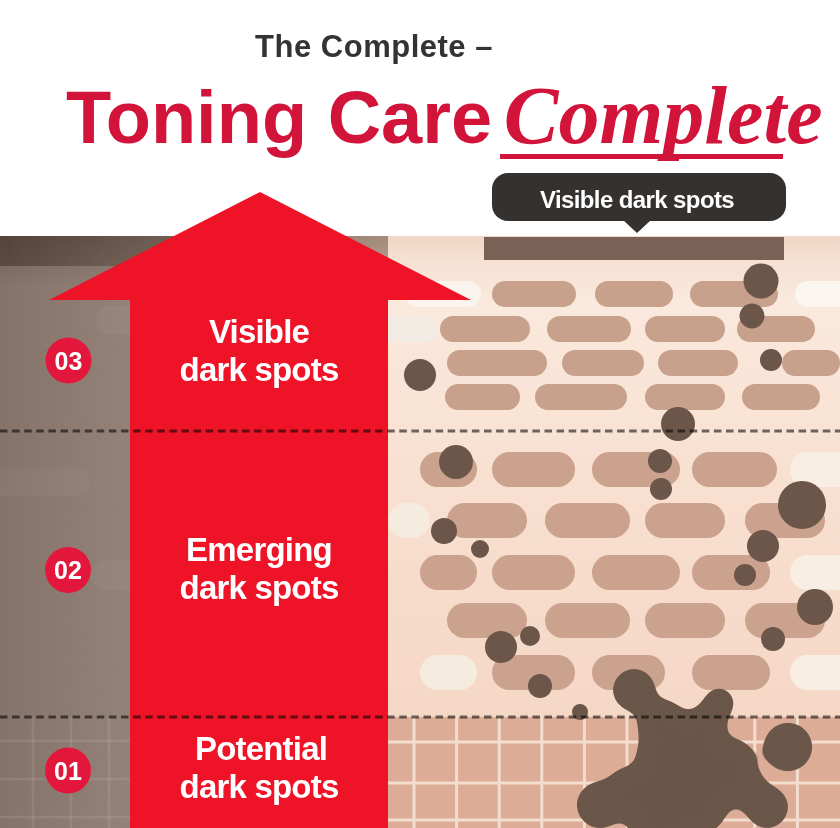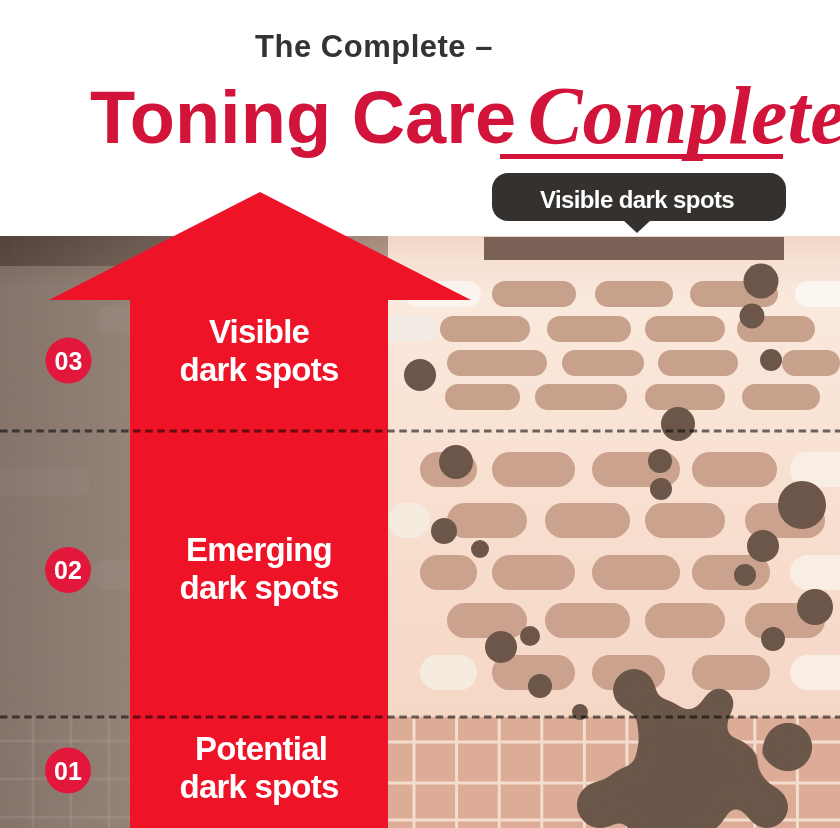--- a/index.html
+++ b/index.html
@@ -2,21 +2,21 @@
 <html><head>
 <meta charset="utf-8">
 <style>
   html,body{margin:0;padding:0;}
   body{width:840px;height:828px;overflow:hidden;background:#ffffff;
        font-family:"Liberation Sans", sans-serif;position:relative;}
   .abs{position:absolute;}
   .t1{left:0;top:29px;width:748px;text-align:center;font-size:31px;
       font-weight:600;color:#333333;letter-spacing:0.5px;}
   .t2{left:0;top:0;width:840px;text-align:center;white-space:nowrap;}
-  .ts{font-family:"Liberation Sans",sans-serif;font-weight:bold;font-size:74px;color:#D2143A;margin-left:24px;}
+  .ts{font-family:"Liberation Sans",sans-serif;font-weight:bold;font-size:74px;color:#D2143A;}
   .so{font-family:"Liberation Serif",serif;font-weight:bold;font-style:italic;font-size:82px;color:#D2143A;}
   .under{left:500px;top:154px;width:283px;height:5px;background:#D2143A;}
 </style>
 </head>
 <body>
 <div class="abs t1">The Complete –</div>
 <div class="abs t2" id="bigtitle" style="left:66px;top:86px;line-height:60px;text-align:left;width:auto;"><span class="ts">Toning Care </span><span class="so" style="margin-left:-9px;">Complete</span></div>
 <div class="abs under"></div>
 <svg class="abs" style="left:0;top:0" width="840" height="828" viewBox="0 0 840 828">
 <defs>

